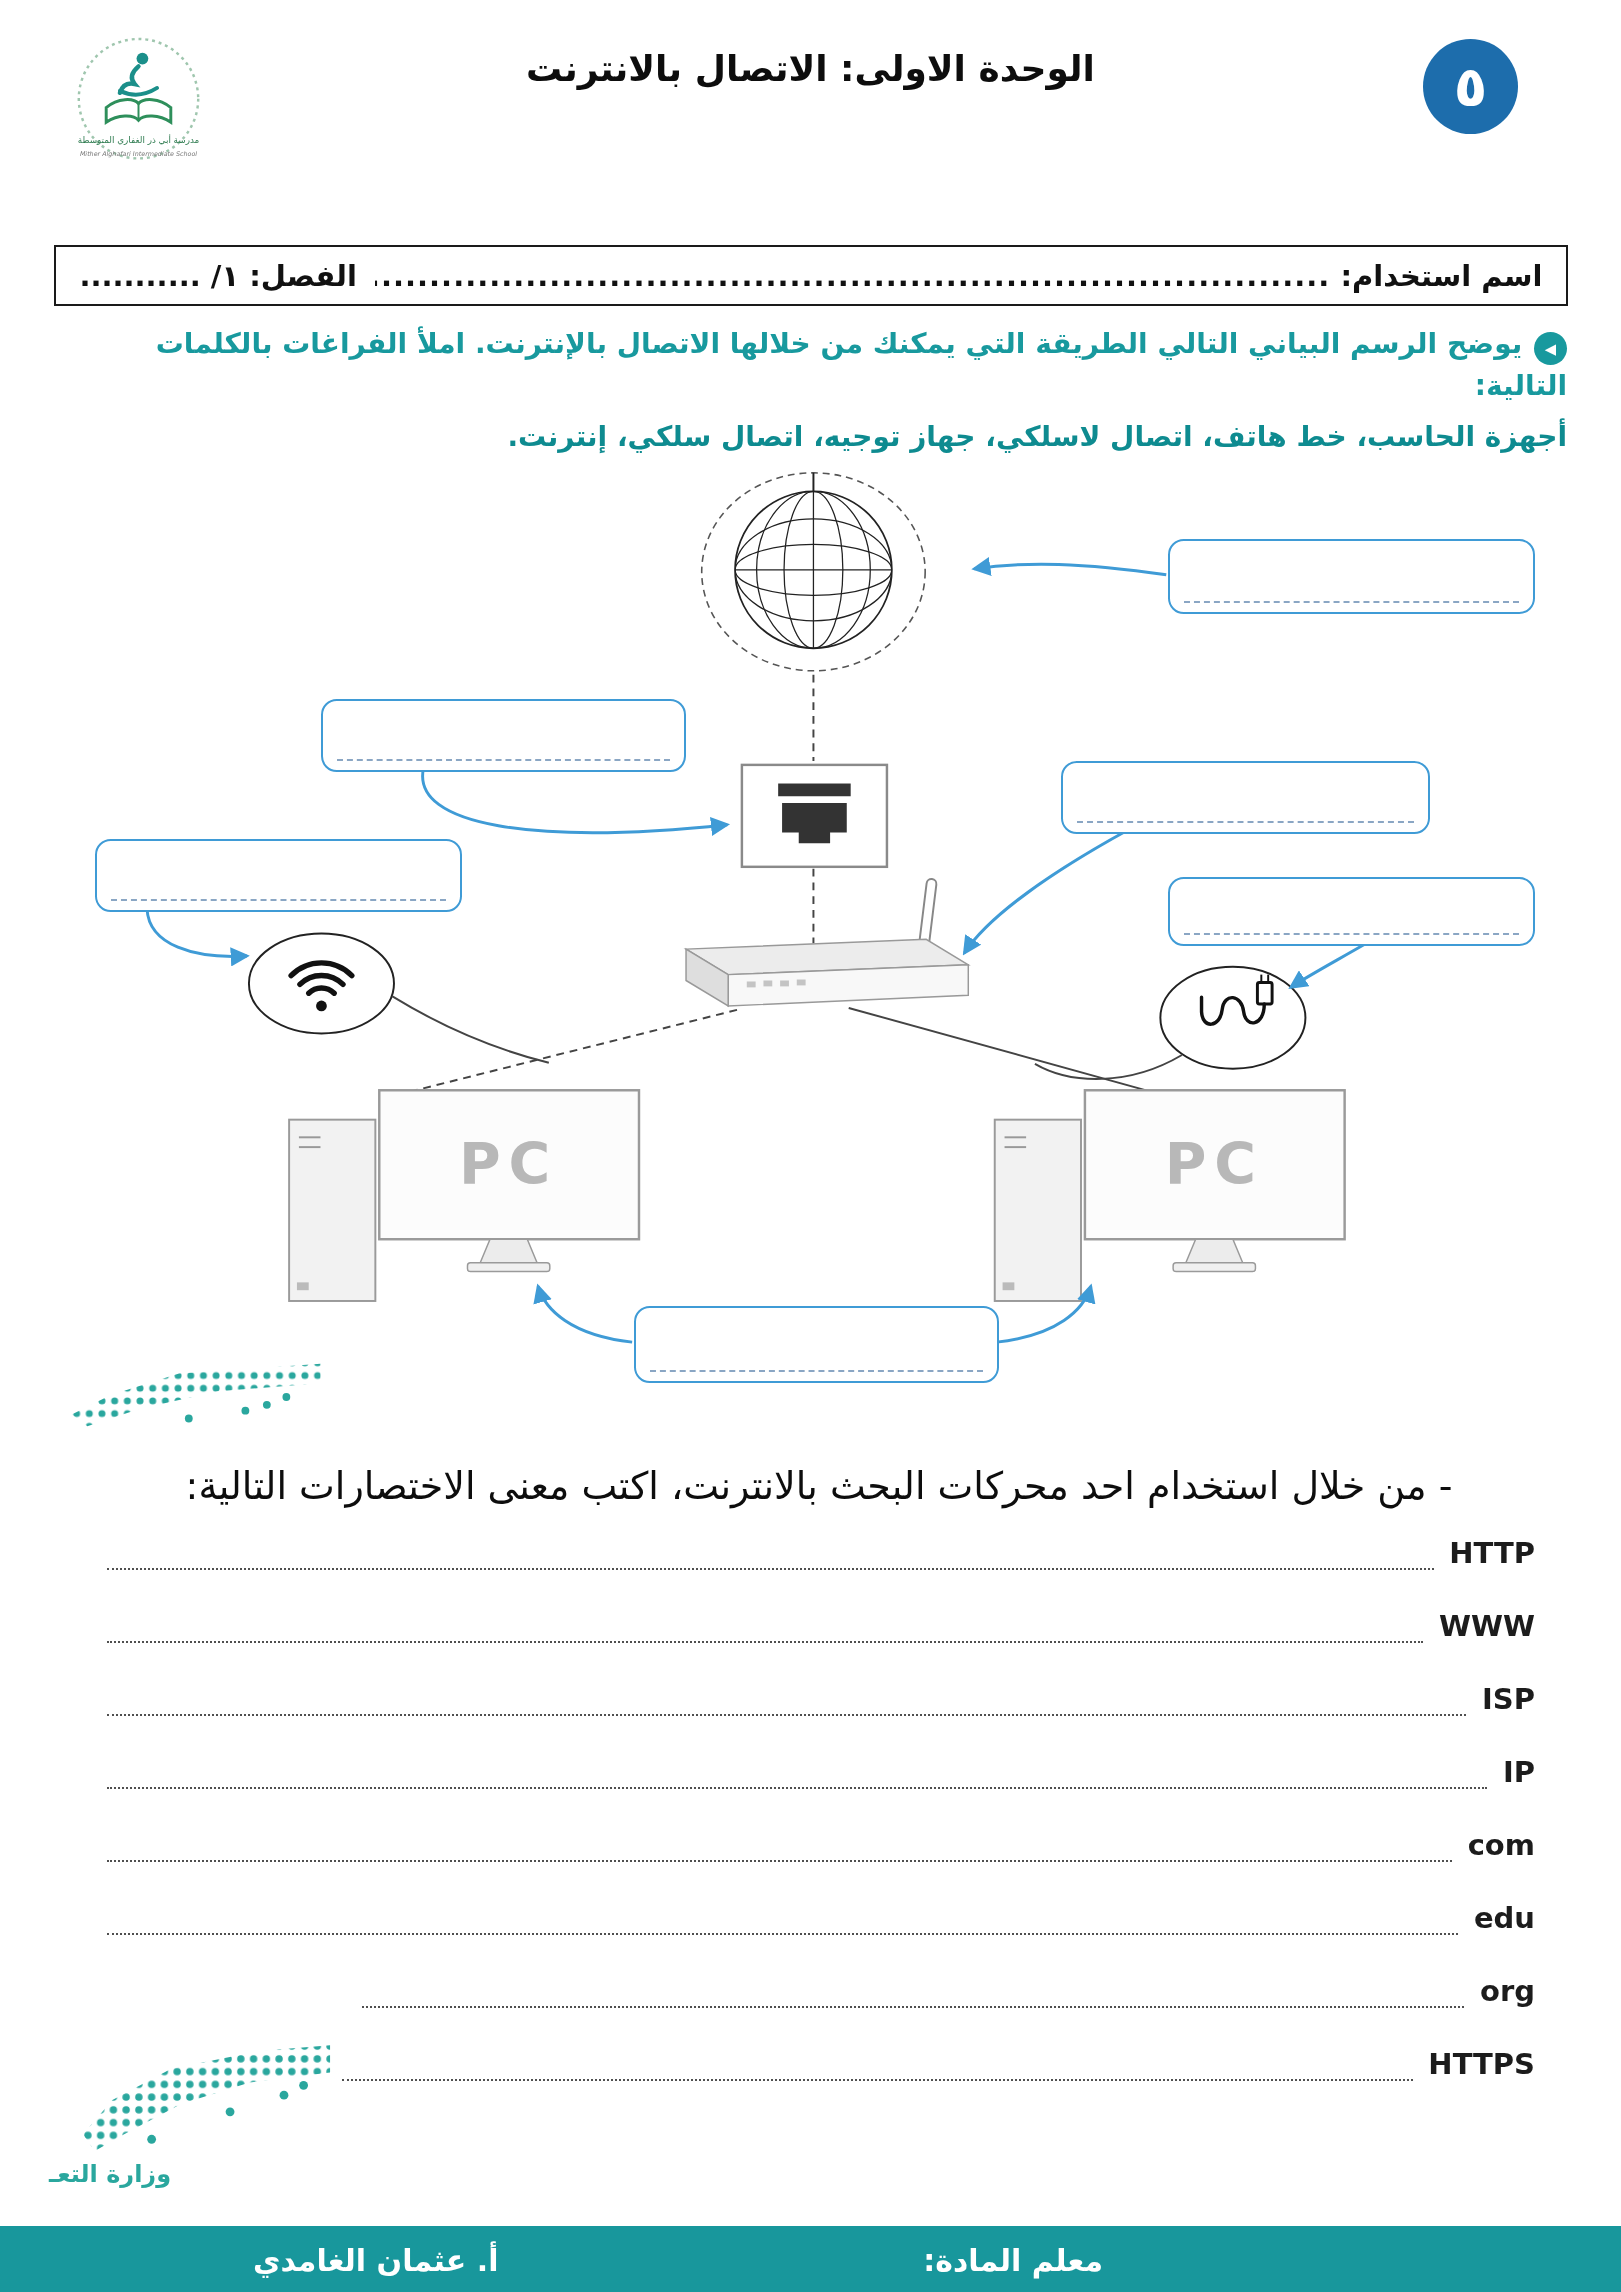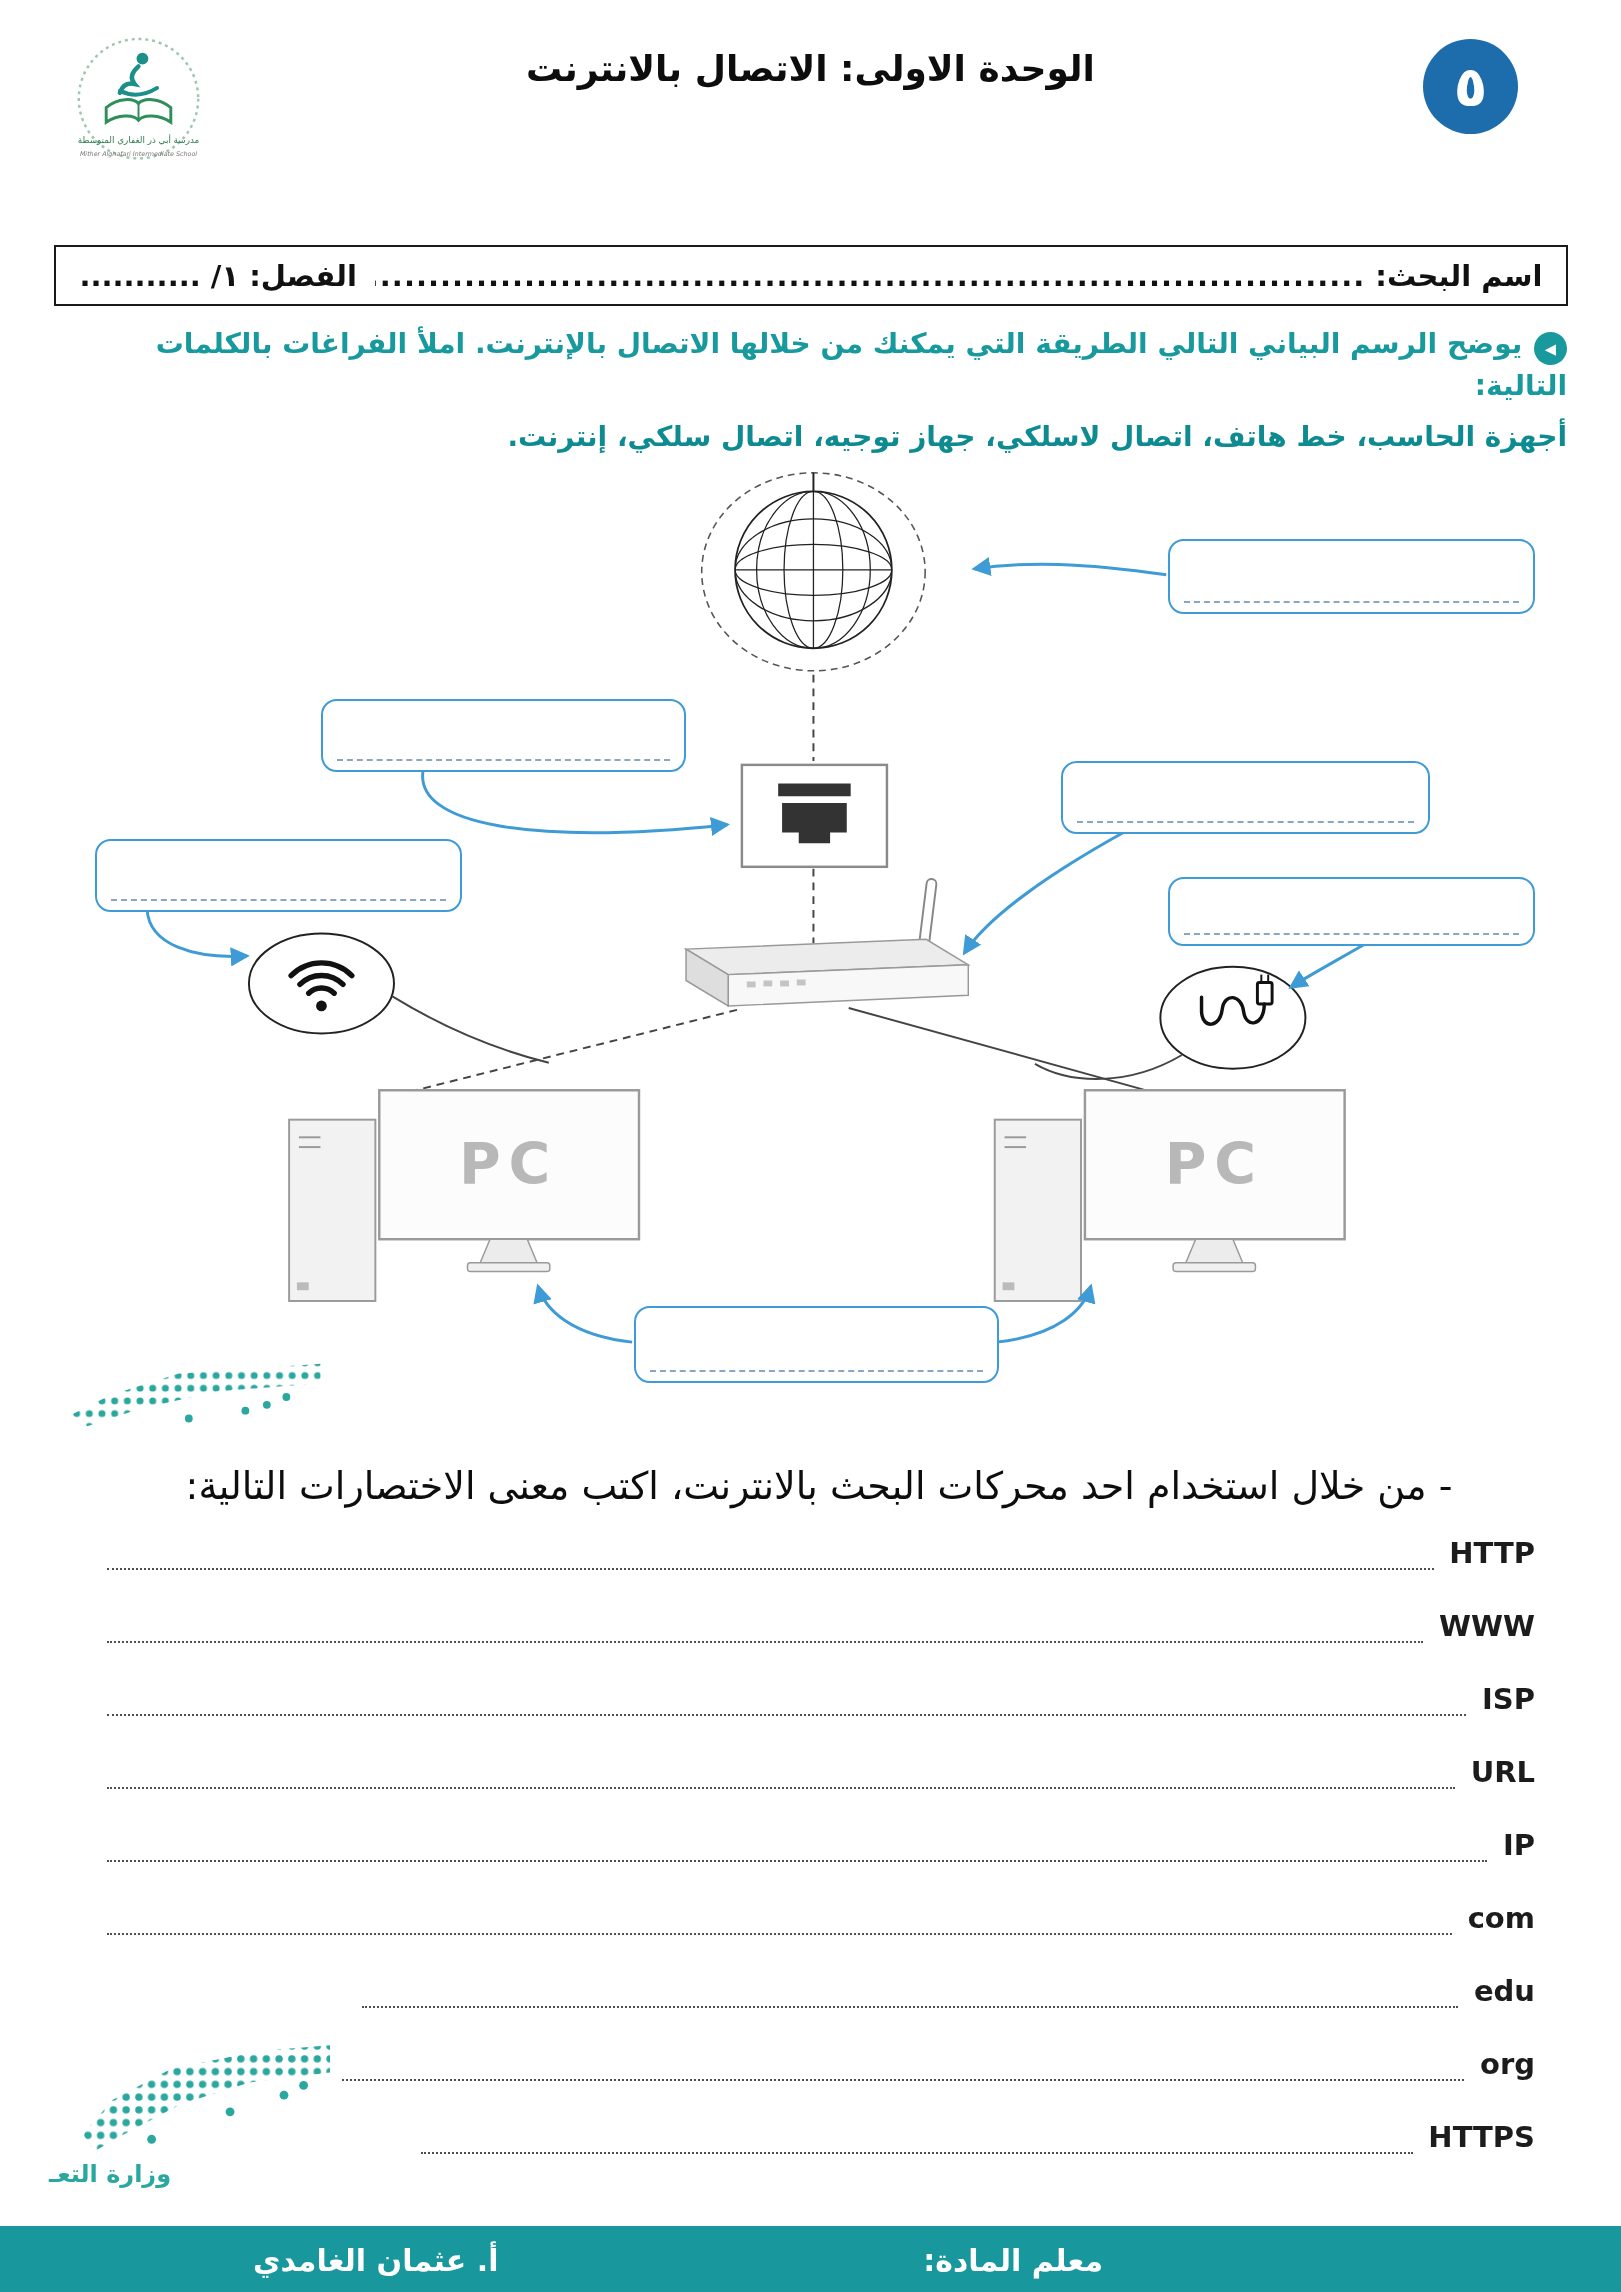--- a/index.html
+++ b/index.html
@@ -75,21 +75,21 @@
   </div>
 
   <div class="titles">
     <div class="t1">الوحدة الاولى: الاتصال بالانترنت</div>
   </div>
 
   <div class="num-badge">٥</div>
 
   <div class="student-bar">
     <div class="student-name">
-      <span>اسم البحث:</span>&nbsp;
+      <span>اسم استخدام:</span>&nbsp;
       <span class="dots">..........................................................................................</span>
     </div>
     <div class="class-label">الفصل: ١/ ...........</div>
   </div>
 
   <div class="instructions">
     <span class="bullet">
         <span>◀</span>
       </span><span class="prompt">يوضح الرسم البياني التالي الطريقة التي يمكنك من خلالها الاتصال بالإنترنت. املأ الفراغات بالكلمات التالية:</span>
     <div class="word-bank">أجهزة الحاسب، خط هاتف، اتصال لاسلكي، جهاز توجيه، اتصال سلكي، إنترنت.</div>
@@ -239,24 +239,20 @@
     </div>
         <div class="abbr-row">
       <span class="abbr-label">WWW</span>
       <span class="abbr-blank"></span>
     </div>
         <div class="abbr-row">
       <span class="abbr-label">ISP</span>
       <span class="abbr-blank"></span>
     </div>
         <div class="abbr-row">
-      <span class="abbr-label">URL</span>
-      <span class="abbr-blank"></span>
-    </div>
-        <div class="abbr-row">
       <span class="abbr-label">IP</span>
       <span class="abbr-blank"></span>
     </div>
         <div class="abbr-row">
       <span class="abbr-label">com</span>
       <span class="abbr-blank"></span>
     </div>
         <div class="abbr-row">
       <span class="abbr-label">edu</span>
       <span class="abbr-blank"></span>

